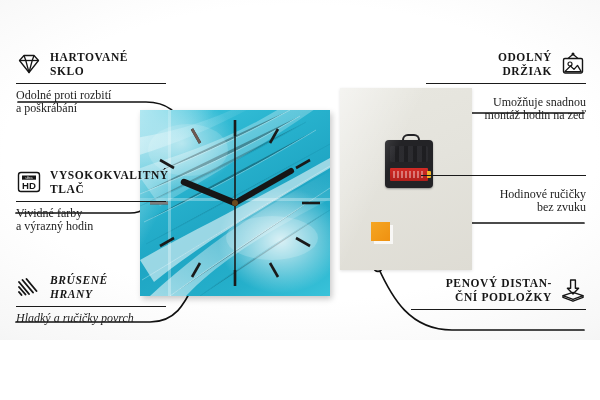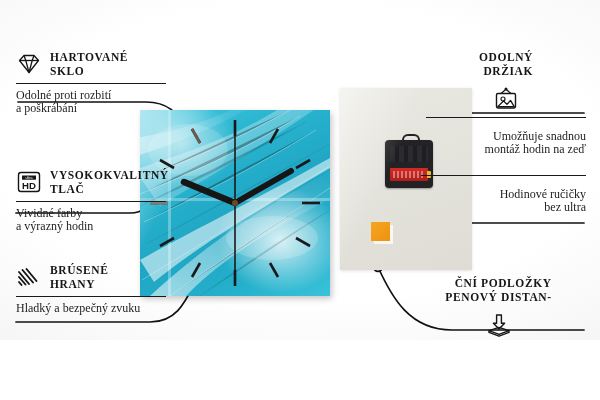--- a/index.html
+++ b/index.html
@@ -89,39 +89,39 @@
     background:rgba(255,255,255,.12);
   }
   .ticks{position:absolute;left:0;top:0;width:190px;height:186px;}
   .hands{position:absolute;left:0;top:0;width:190px;height:186px;}
 
   
   .feat{position:absolute;}
   .feat .head{
     display:flex;align-items:center;gap:8px;
   }
-  .feat.right .head{justify-content:flex-end;flex-direction:column;}
+  .feat.right .head{justify-content:flex-end;}
   .feat .title{
     font-size:11.5px;font-weight:bold;letter-spacing:.6px;color:#161616;
     line-height:14px;text-transform:uppercase;
   }
   .feat.right .title{text-align:right;}
   .feat .rule{
     height:1px;background:#1a1a1a;margin:5px 0 5px 0;
   }
   .feat .desc{
     font-size:12px;line-height:12.5px;color:#1d1d1d;
   }
   .feat.right .desc{text-align:right;margin-top:12px;}
   .icon{width:26px;height:26px;flex:0 0 26px;display:block;}
 
   
   #feat-glass{left:16px;top:50px;width:150px;}
   #feat-print{left:16px;top:168px;width:150px;}
-  #feat-edges{left:16px;top:263px;width:150px;}
+  #feat-edges{left:16px;top:273px;width:150px;font-style:italic;}
   
   #feat-holder{right:14px;top:50px;width:160px;}
   #feat-mechanism{right:14px;top:170px;width:165px;}
   #feat-foam{right:14px;top:276px;width:175px;}
 </style>
 </head>
 <body>
 
 <div id="stage">
 
@@ -275,21 +275,21 @@
           <line x1="10.5" y1="5" x2="20.5" y2="17"></line>
         </g>
       </svg>
       <div class="title">
         <div>BRÚSENÉ</div>
         <div>HRANY</div>
       </div>
     </div>
     <div class="rule"></div>
     <div class="desc">
-      <div>Hladký a bezpečný zvuku</div>
+      <div>Hladký a ručičky povrch</div>
     </div>
   </div>
 
   <div class="feat right" id="feat-holder">
     <div class="head">
       <div class="title">
         <div>ODOLNÝ</div>
         <div>DRŽIAK</div>
       </div>
       <svg class="icon" viewBox="0 0 26 26">
@@ -304,29 +304,29 @@
     <div class="desc">
       <div>Umožňuje snadnou</div>
       <div>montáž hodin na zeď</div>
     </div>
   </div>
 
   <div class="feat right" id="feat-mechanism">
     <div class="rule"></div>
     <div class="desc">
       <div>Hodinové ručičky</div>
-      <div>bez ultra</div>
+      <div>bez zvuku</div>
     </div>
   </div>
 
   <div class="feat right" id="feat-foam">
     <div class="head">
       <div class="title">
+        <div>PENOVÝ DISTAN-</div>
         <div>ČNÍ PODLOŽKY</div>
-        <div>PENOVÝ DISTAN-</div>
       </div>
       <svg class="icon" viewBox="0 0 26 26">
         <path d="M10.6,3 L15.4,3 L15.4,11.2 L18.6,11.2 L13,17 L7.4,11.2 L10.6,11.2 Z" fill="none" stroke="#151515" stroke-width="1.4" stroke-linejoin="round"></path>
         <path d="M13,15.4 L23,18.6 L13,22.4 L3,18.6 Z" fill="none" stroke="#151515" stroke-width="1.4" stroke-linejoin="round"></path>
         <path d="M3,18.6 L3,20.4 L13,24.2 L23,20.4 L23,18.6" fill="none" stroke="#151515" stroke-width="1.4" stroke-linejoin="round"></path>
       </svg>
     </div>
     <div class="rule"></div>
   </div>
 

